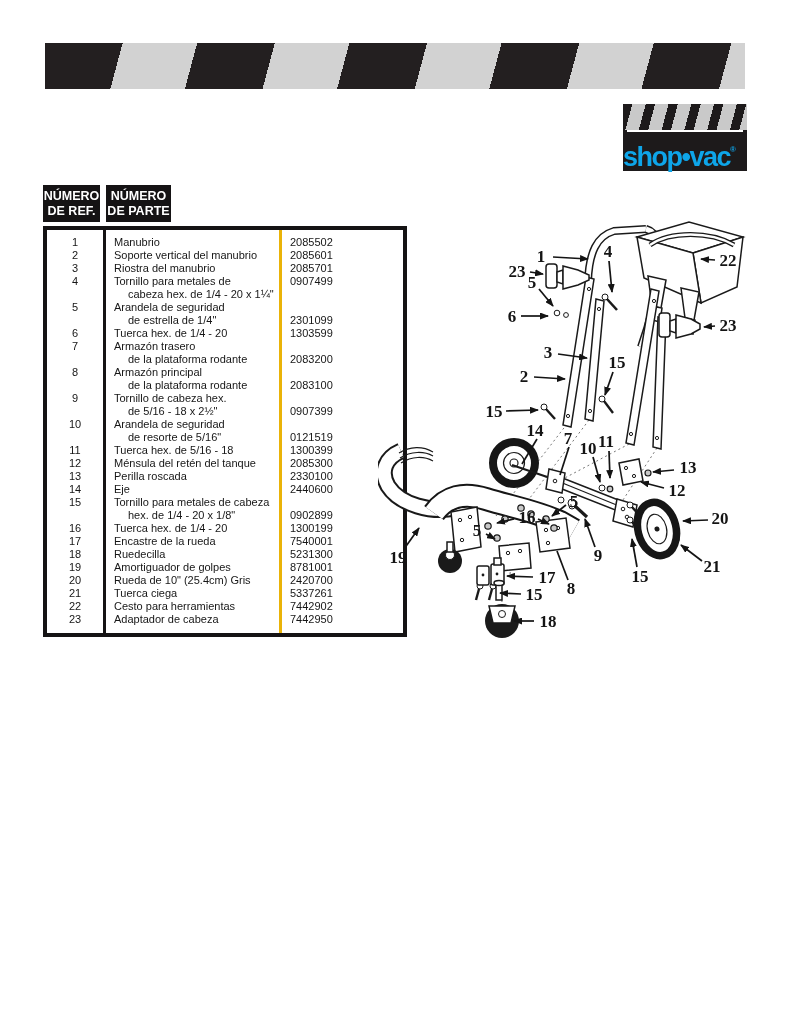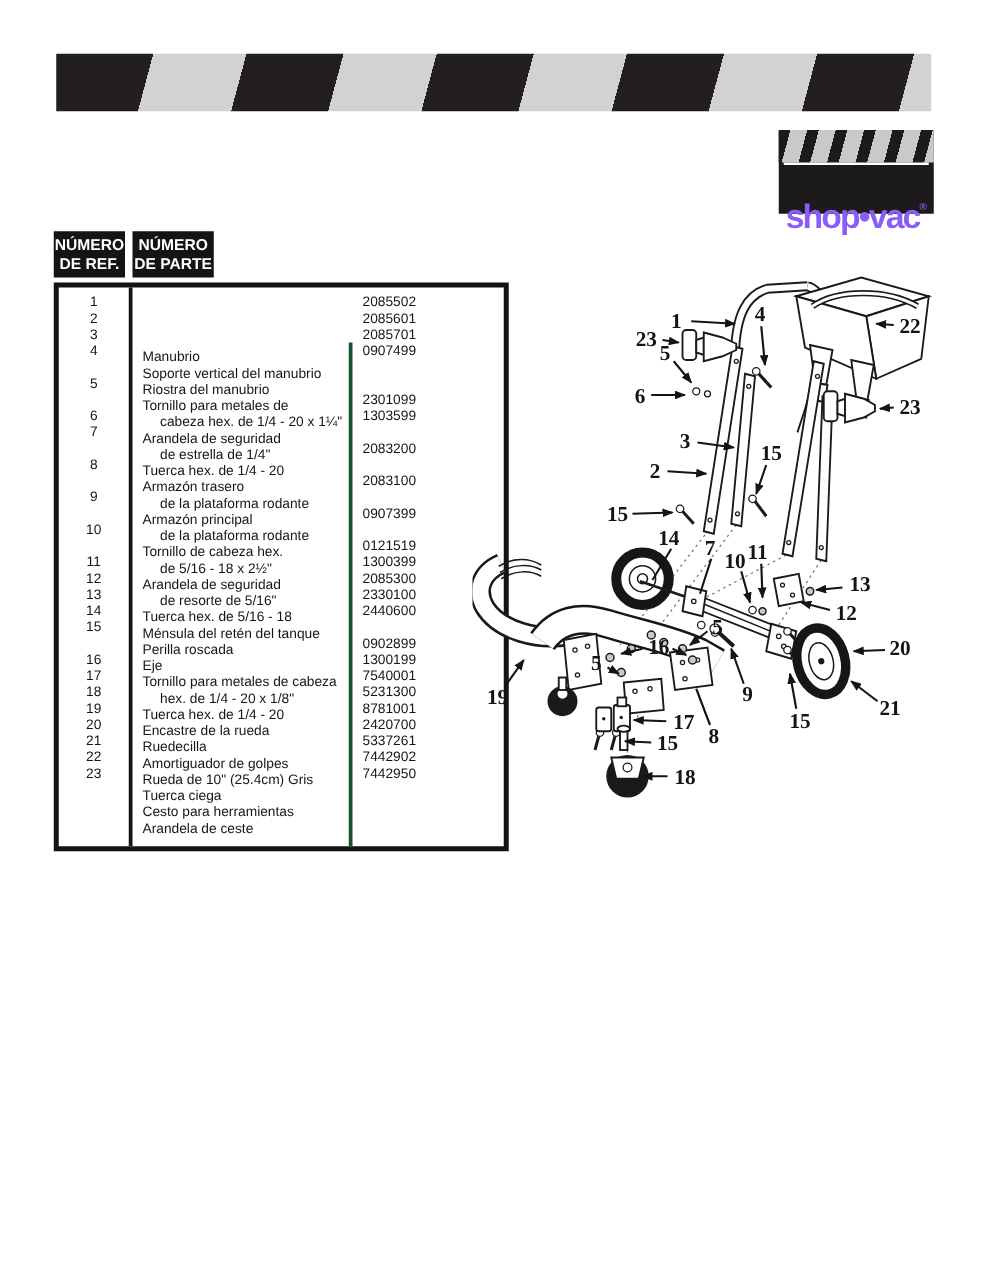--- a/index.html
+++ b/index.html
@@ -6,35 +6,35 @@
   .page{position:relative;width:791px;height:1024px;background:#fff;overflow:hidden;
         font-family:"Liberation Sans",sans-serif;color:#161616;}
   
   .hazard{position:absolute;left:45px;top:43px;width:700px;height:46px;
           background:repeating-linear-gradient(105deg,#231f20 0 75px,#d2d2d2 75px 147px);}
   
   .logo{position:absolute;left:623px;top:104px;width:124px;height:67px;background:#1d1a1b;}
   .logo-stripes{height:26px;margin:0;
           background:repeating-linear-gradient(105deg,#1d1a1b 0 9px,#c9c9c9 9px 22px);}
   .logo-rule{height:2px;background:#fff;margin:0 4px;}
-  .logo-text{color:#8b5cf6;font-weight:bold;font-size:27px;letter-spacing:-1.5px;
-          text-align:center;line-height:36px;white-space:nowrap;margin-top:16px;}
+  .logo-text{color:#0ea5e9;font-weight:bold;font-size:27px;letter-spacing:-1.5px;
+          text-align:left;line-height:36px;white-space:nowrap;}
   .logo-text sup{font-size:8px;letter-spacing:0;vertical-align:14px;}
   
   .parts-table{position:absolute;left:43px;top:185px;width:364px;}
   .thead{display:flex;gap:6px;margin-bottom:4px;}
   .th{background:#151314;color:#fff;font-weight:bold;font-size:12.5px;line-height:15px;
       text-align:center;height:37px;display:flex;flex-direction:column;justify-content:center;}
   .th-ref{width:57px;}
   .th-desc{width:166px;}
   .th-part{width:65px;}
   .tbody{display:flex;border:4px solid #151314;background:#fff;}
   .col{padding-top:6px;padding-bottom:7px;}
   .col-ref{width:56px;border-right:3px solid #151314;text-align:center;}
-  .col-desc{width:165px;border-right:3px solid #14532d;padding-left:8px;margin-top:44px;}
+  .col-desc{width:165px;border-right:3px solid #eab308;padding-left:8px;}
   .col-part{flex:1;padding-left:8px;}
   .line{height:13px;line-height:13px;font-size:11px;white-space:nowrap;}
   .line.ind{padding-left:14px;}
   
   .diagram{position:absolute;left:378px;top:212px;}
   .part-outline{fill:#fff;stroke:#1a1a1a;stroke-width:1.5;}
   .thin{fill:none;stroke:#1a1a1a;stroke-width:1.2;}
   .tube-b{fill:none;stroke:#1a1a1a;stroke-width:8;}
   .tube-w{fill:none;stroke:#fff;stroke-width:5;}
   .bar-b{fill:none;stroke:#1a1a1a;stroke-width:5;}
@@ -126,21 +126,21 @@
           <div class="line">Eje</div>
           <div class="line">Tornillo para metales de cabeza</div>
           <div class="line ind">hex. de 1/4 - 20 x 1/8"</div>
           <div class="line">Tuerca hex. de 1/4 - 20</div>
           <div class="line">Encastre de la rueda</div>
           <div class="line">Ruedecilla</div>
           <div class="line">Amortiguador de golpes</div>
           <div class="line">Rueda de 10" (25.4cm) Gris</div>
           <div class="line">Tuerca ciega</div>
           <div class="line">Cesto para herramientas</div>
-          <div class="line">Arandela de ceste</div>
+          <div class="line">Adaptador de cabeza</div>
         </div>
       <div class="col col-part" id="col-part">
           <div class="line">2085502</div>
           <div class="line">2085601</div>
           <div class="line">2085701</div>
           <div class="line">0907499</div>
           <div class="line"></div>
           <div class="line"></div>
           <div class="line">2301099</div>
           <div class="line">1303599</div>

